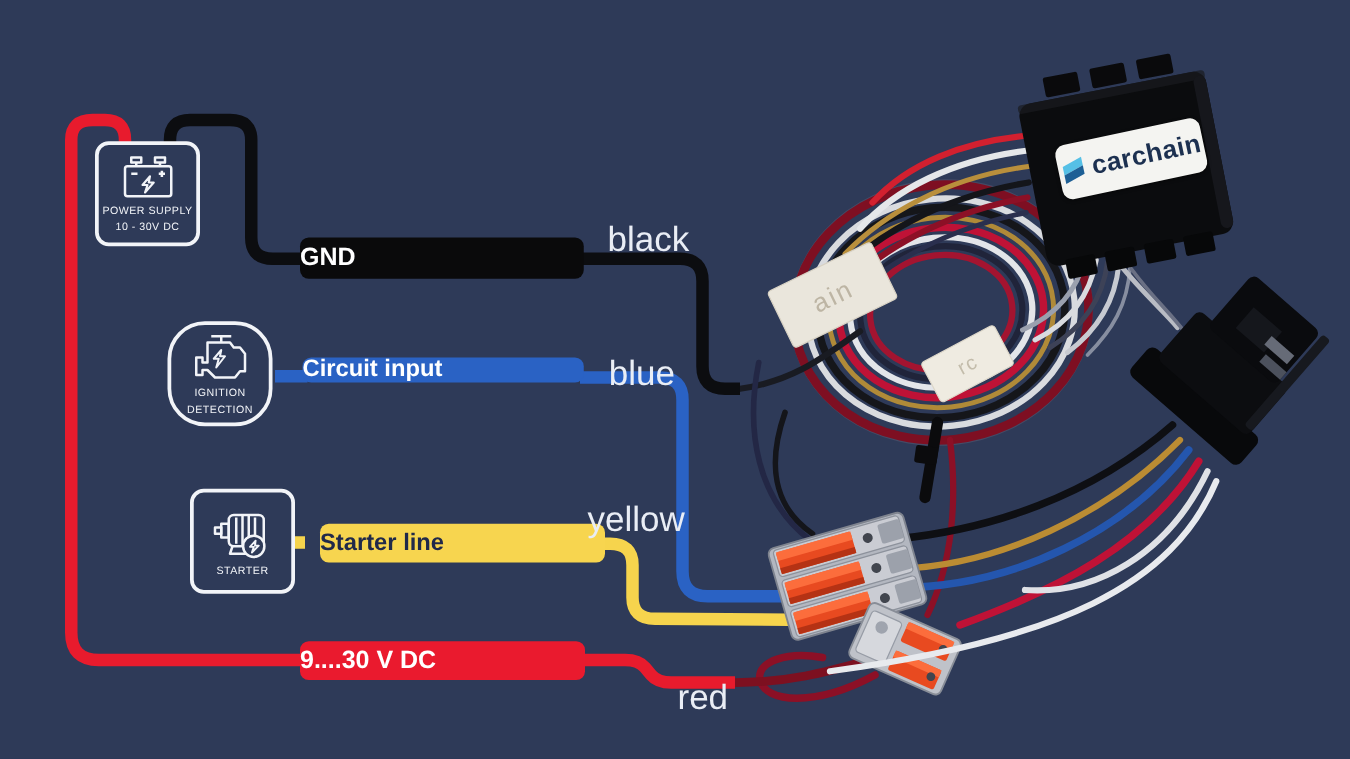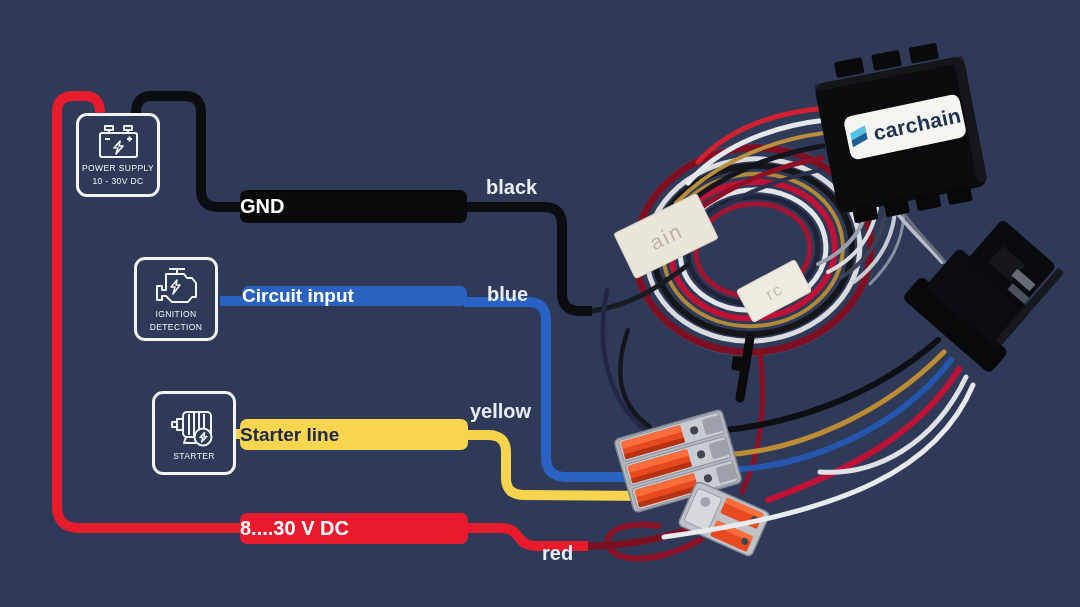--- a/index.html
+++ b/index.html
@@ -9,24 +9,24 @@
   
   .node{position:absolute;z-index:3;width:84px;height:84px;box-sizing:border-box;
         border:3px solid #f2f4f8;border-radius:11px;background:#2e3a58;
         display:flex;flex-direction:column;align-items:center;justify-content:center;gap:2px;}
   .node .cap{color:#f2f4f8;font-size:8.5px;letter-spacing:.4px;line-height:11px;text-align:center;}
   
   .bar{position:absolute;z-index:3;display:flex;align-items:center;justify-content:flex-start;
        border-radius:7px;font-weight:bold;}
   .bar-gnd{left:240px;top:190px;width:227px;height:33px;background:#0a0a0b;color:#fff;font-size:20px;}
   .bar-circuit{left:242px;top:286px;width:225px;height:20px;background:#2a62c4;color:#fff;font-size:19px;}
-  .bar-starter{left:240px;top:419px;width:228px;height:31px;background:#f7d54f;color:#20294a;font-size:19px;}
+  .bar-starter{left:256px;top:419px;width:228px;height:31px;background:#f7d54f;color:#20294a;font-size:19px;}
   .bar-power{left:240px;top:513px;width:228px;height:31px;background:#ea1a2e;color:#fff;font-size:20px;}
   
-  .wlabel{position:absolute;z-index:3;color:#e9edf5;font-size:20px;font-weight:700;}
+  .wlabel{position:absolute;z-index:3;color:#e9edf5;font-size:28px;font-weight:400;}
   .wl-black{left:486px;top:176px;}
   .wl-blue{left:487px;top:283px;}
   .wl-yellow{left:470px;top:400px;}
   .wl-red{left:542px;top:542px;}
   
   .devlabel{position:absolute;z-index:3;left:846px;top:105px;width:118px;height:44px;
             background:#f4f4f1;border-radius:8px;transform:rotate(-12deg);
             display:flex;align-items:center;justify-content:center;gap:5px;box-shadow:0 1px 3px rgba(0,0,0,.5);}
   .devlabel .txt{color:#1c3050;font-weight:bold;font-size:21px;letter-spacing:.3px;}
 </style>
@@ -197,21 +197,21 @@
         <line x1="12" y1="16" x2="17" y2="16"></line>
         <line x1="34" y1="16" x2="39" y2="16"></line>
           <line x1="36.5" y1="13.5" x2="36.5" y2="18.5"></line>
         <path d="M27,18 L21,25 L25,25 L23,31 L30,23 L26,23 Z" stroke-width="1.7"></path>
       </g>
     </svg>
     <div class="cap">POWER SUPPLY</div>
     <div class="cap">10 - 30V DC</div>
   </div>
 
-  <div class="node" style="left:134px;top:257px;">
+  <div class="node" style="left:134px;top:257px;border-radius:30px;">
     <svg width="52" height="42" viewBox="0 0 52 42">
       <g fill="none" stroke="#f2f4f8" stroke-width="2" stroke-linejoin="round">
         <line x1="19" y1="4" x2="35" y2="4"></line>
           <line x1="27" y1="4" x2="27" y2="9"></line>
         <path d="M16,9 H34 L37,13 H42 L46,18 V32 H42 L38,37 H22 L16,31 H12 V35 H7 V21 H12 V25 H16 Z"></path>
         <path d="M27,15 L21,22 L25,22 L23,29 L30,20 L26,20 Z" stroke-width="1.6"></path>
       </g>
     </svg>
     <div class="cap">IGNITION</div>
     <div class="cap">DETECTION</div>
@@ -239,21 +239,21 @@
   <div class="bar bar-gnd">
     <span>GND</span>
   </div>
   <div class="bar bar-circuit">
     <span>Circuit input</span>
   </div>
   <div class="bar bar-starter">
     <span>Starter line</span>
   </div>
   <div class="bar bar-power">
-    <span>8....30 V DC</span>
+    <span>9....30 V DC</span>
   </div>
 
   <div class="wlabel wl-black">black</div>
   <div class="wlabel wl-blue">blue</div>
   <div class="wlabel wl-yellow">yellow</div>
   <div class="wlabel wl-red">red</div>
 
 </div>
 
 </body></html>

